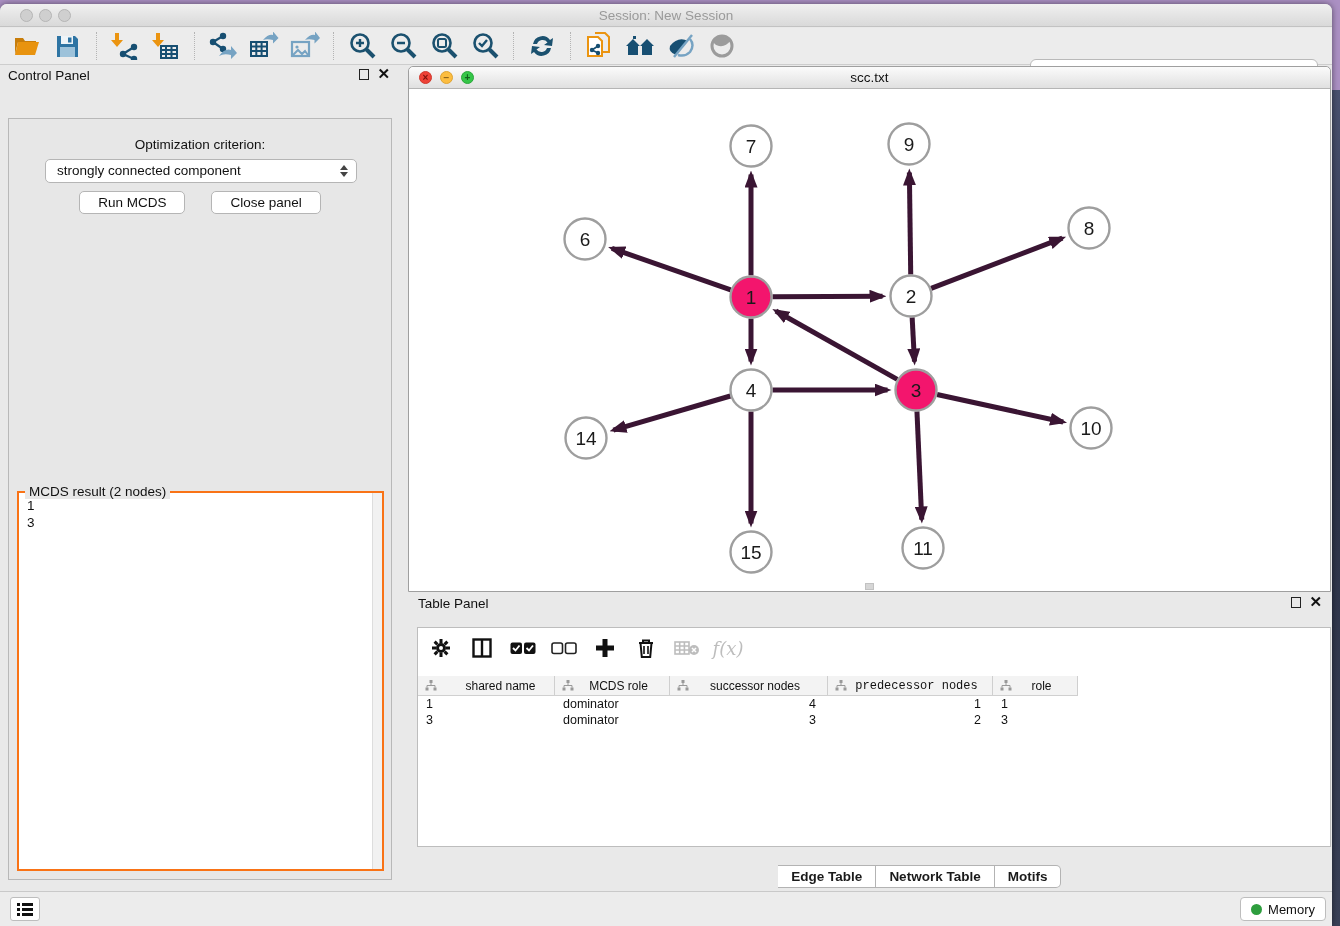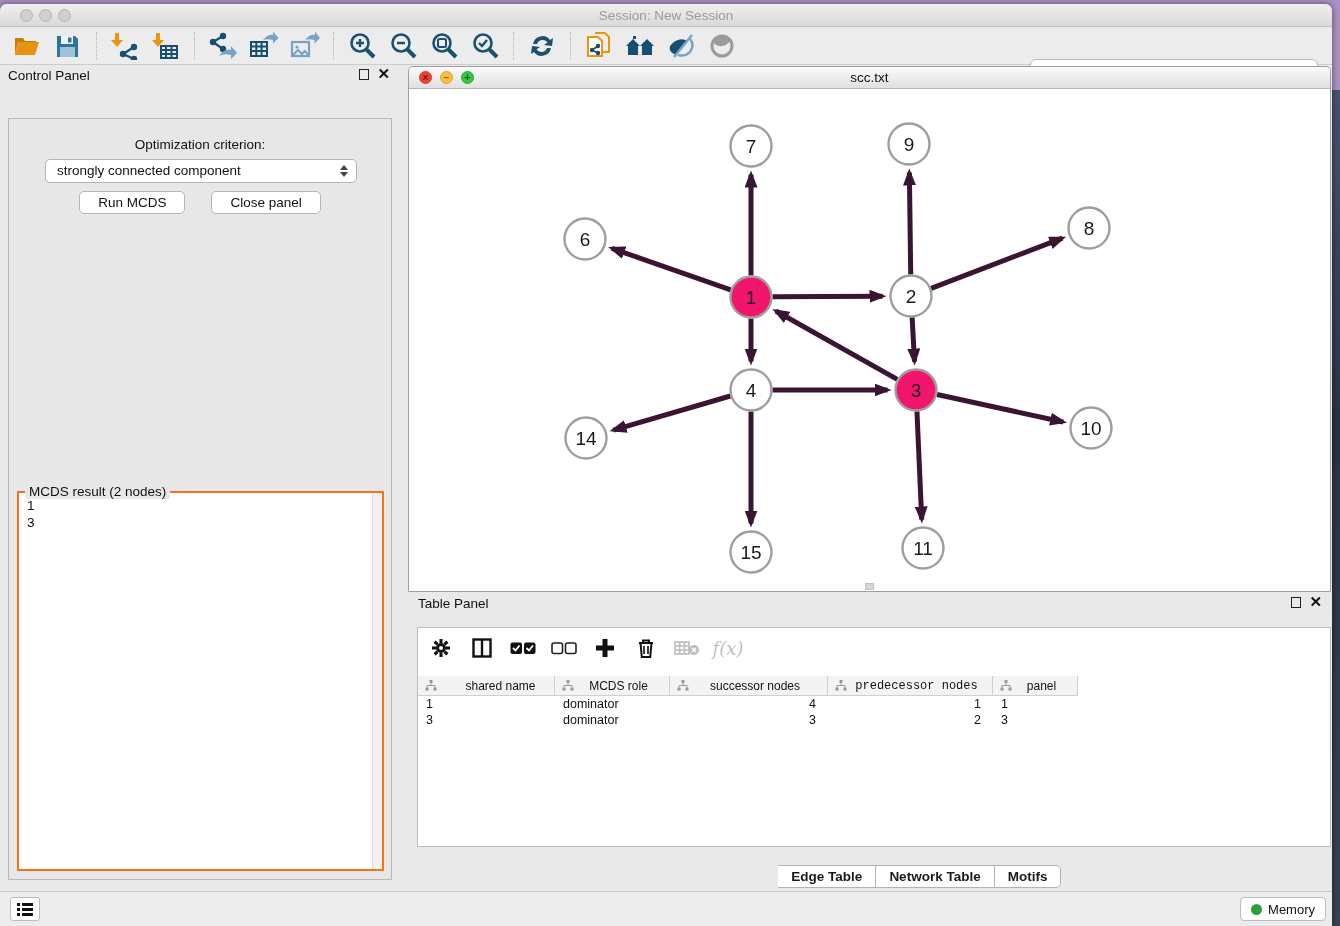--- a/index.html
+++ b/index.html
@@ -495,21 +495,21 @@
           </div>
           <div class="th-cell" style="width: 85px;">
             <svg width="12" height="11" viewBox="0 0 12 11">
               <g fill="#999">
                 <rect x="4.5" y="0" width="3" height="3"></rect>
                 <rect x="0.5" y="7.5" width="3" height="3"></rect>
                 <rect x="8.5" y="7.5" width="3" height="3"></rect>
               </g>
               <path d="M6 3 V5.5 M2 7.5 V5.5 H10 V7.5" stroke="#999" fill="none"></path>
             </svg>
-            <span class="th-label">panel</span>
+            <span class="th-label">role</span>
           </div>
         </div>
       <div class="tbl-rows">
           <div class="t-row">
             <div class="t-cell t-left" style="width: 137px;">1</div>
             <div class="t-cell t-left" style="width: 115px;">dominator</div>
             <div class="t-cell t-right" style="width: 158px;">4</div>
             <div class="t-cell t-right" style="width: 165px;">1</div>
             <div class="t-cell t-left" style="width: 85px;">1</div>
           </div>

